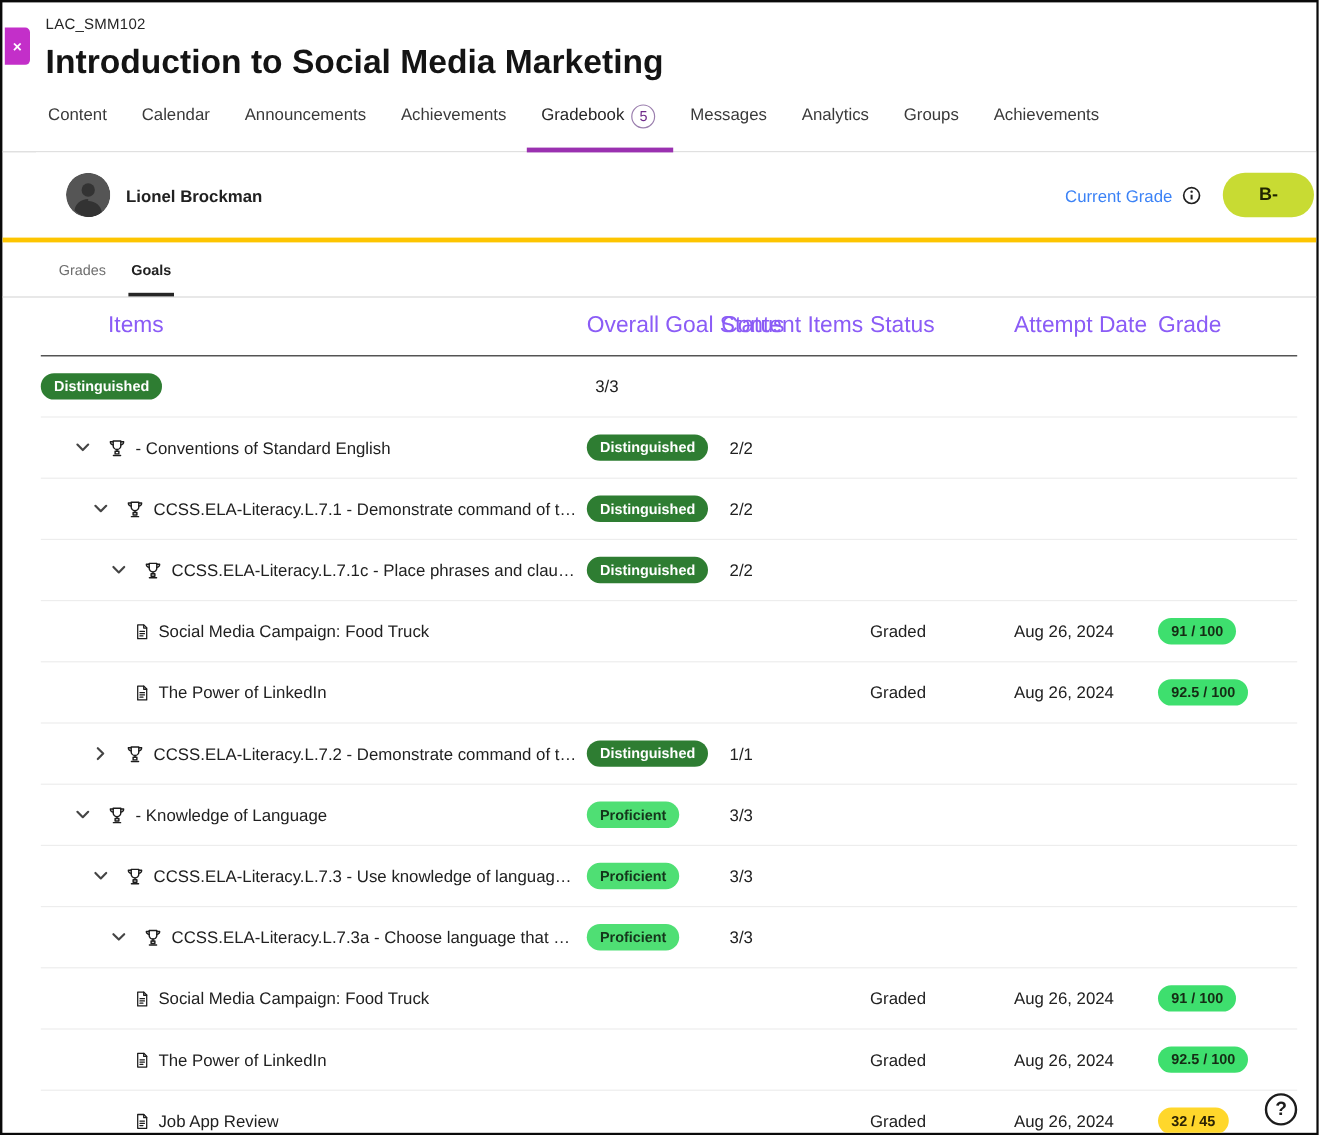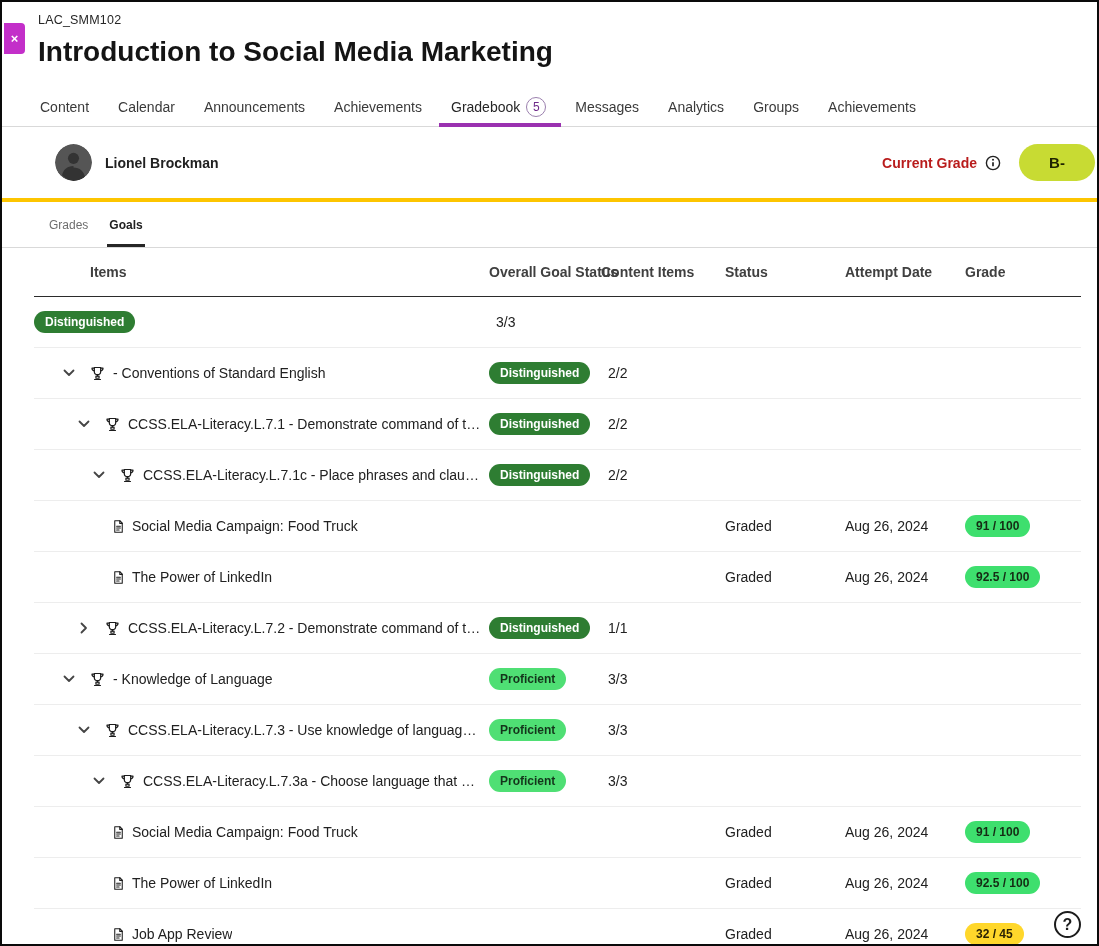--- a/index.html
+++ b/index.html
@@ -37,21 +37,21 @@
     font-size:28px; line-height:36px; font-weight:bold; color:#141414;
   }
 
   
   .top-nav {
     display:flex; align-items:stretch; gap:23px;
     height:39px; margin-top:17px; padding-left:35px;
     border-bottom:1px solid #d9d9d9;
   }
   .nav-tab {
-    position:relative; display:flex; align-items:center; gap:6px;
+    position:relative; display:flex; align-items:flex-start; gap:6px;
     font-size:14px; color:#3a3a3a; cursor:pointer; padding:0 3px;
     white-space:nowrap;
   }
   .nav-tab.active { color:#262626; }
   .nav-tab.active::after {
     content:""; position:absolute; left:-9px; right:-12px; bottom:-1px;
     height:4px; background:var(--accent,#9a31b0);
   }
   .nav-badge {
     width:20px; height:20px; border-radius:50%;
@@ -59,21 +59,21 @@
     font-size:12px; display:flex; align-items:center; justify-content:center;
     box-sizing:border-box;
   }
 
   
   .student-bar { height:71px; display:flex; align-items:center; padding-left:25px; background:#ffffff;margin-left:28px; }
   .avatar { width:37px; height:37px; border-radius:50%; overflow:hidden; flex:none; }
   .avatar svg { display:block; }
   .student-name { margin-left:13px; font-size:14px; font-weight:bold; color:#212121; }
   .grade-zone { margin-left:auto; display:flex; align-items:center; }
-  .current-grade-label { font-size:14px; font-weight:bold; color:#b91c1c;text-align:center; }
+  .current-grade-label { font-size:14px; font-weight:normal; color:#3b82f6;text-align:center; }
   .info-icon { margin-left:8px; width:16px; height:16px; cursor:pointer; }
   .info-icon svg { display:block; }
   .grade-pill {
     margin-left:18px; margin-right:2px;
     min-width:76px; height:37px; border-radius:19px;
     display:flex; align-items:center; justify-content:center;
     font-size:15px; font-weight:bold; color:#1f2400;
   }
 
   .grade-line { height:4px; }
@@ -97,21 +97,21 @@
   
   .goals-table { margin:0 16px 0 32px; }
   .grid6 {
     display:grid;
     grid-template-columns:455px 112px 124px 120px 120px 1fr;
     align-items:center;
   }
   .thead {
     height:48px;
     border-bottom:1px solid #2b2b2b;
-    font-size:14px; font-weight:bold; color:#404040;
+    font-size:19px; font-weight:normal; color:#8b5cf6;
   }
   .thead .cell { white-space:nowrap; }
   .thead .c-items { padding-left:56px; }
   .trow {
     height:50px;
     border-bottom:1px solid #ededed;
     font-size:14px; color:#212121;
   }
   .cell { min-width:0; }
   .c-items { display:flex; align-items:center; overflow:hidden; padding-right:8px; box-sizing:border-box; }

